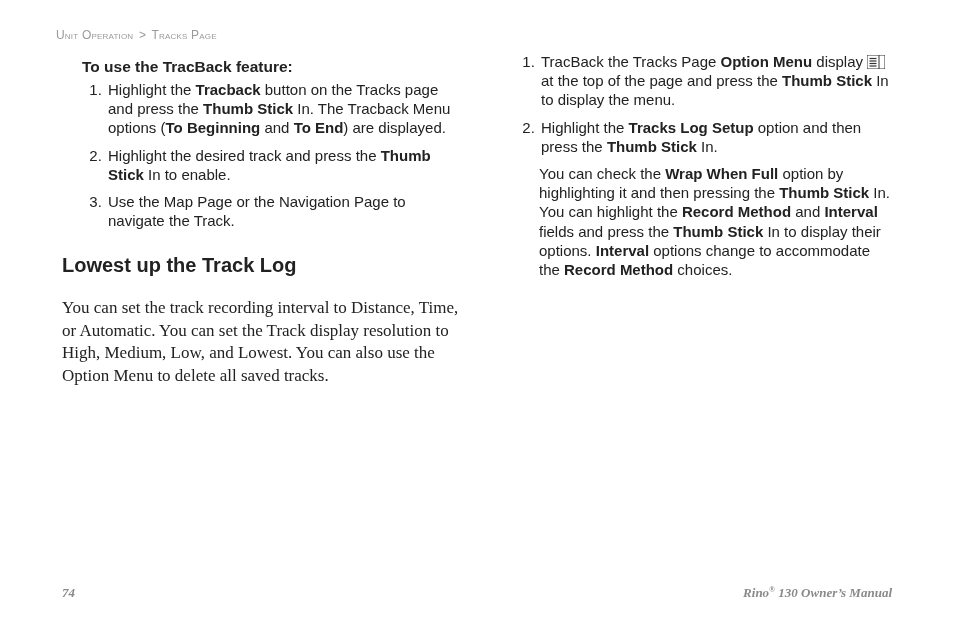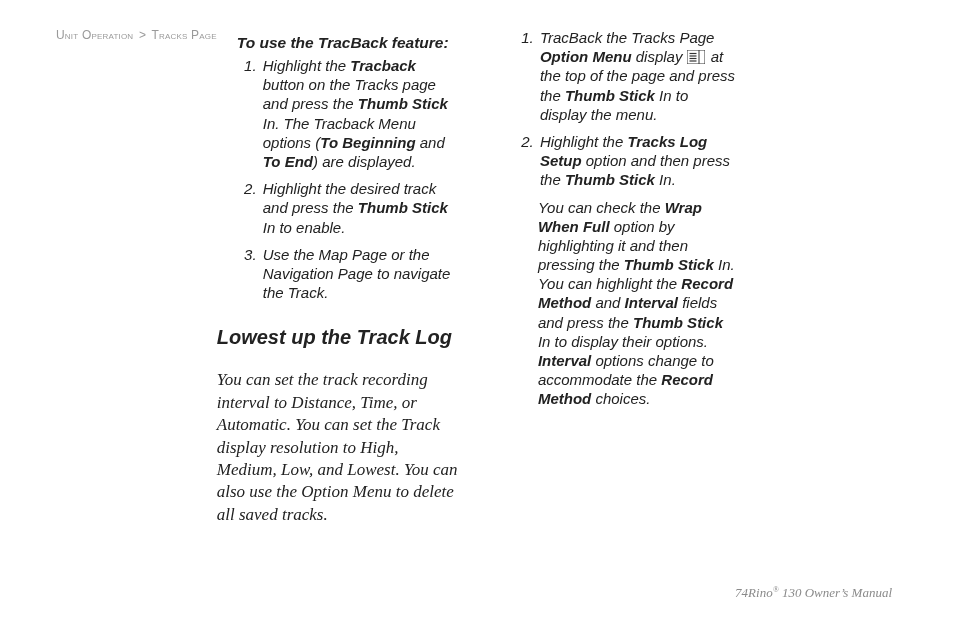--- a/index.html
+++ b/index.html
@@ -2,37 +2,36 @@
 <html><head>
   <meta charset="utf-8">
   <style>
     * { box-sizing: border-box; margin: 0; padding: 0; }
     html, body { width: 954px; height: 621px; background: #fff; font-family: Arial, Helvetica, sans-serif; color: #222; }
     .page {
       width: 954px;
       height: 621px;
       padding: 28px 62px 20px 62px;
       display: flex;
-      flex-direction: row;
+      flex-direction: column;
       position: relative;
     }
     .breadcrumb {
       font-size: 12px;
       color: #9a9a9a;
       font-variant: small-caps;
       letter-spacing: 0.2px;
       margin-bottom: 10px;
       margin-left: -6px;
     }
     .breadcrumb .sep { margin: 0 2px; color: #9a9a9a; }
     .content {
       display: flex;
       gap: 36px;
       flex: 1;
-      font-style: italic;
     }
     .col {
       width: 50%;
       min-width: 0;
     }
     .subhead {
       font-weight: bold;
       font-size: 15.5px;
       margin: 6px 0 4px 20px;
     }
@@ -67,28 +66,29 @@
     }
     .menu-icon {
       display: inline-block;
       width: 18px;
       height: 14px;
       vertical-align: -2px;
       margin-right: 2px;
     }
     .footer {
       display: flex;
-      justify-content: center;
+      justify-content: space-between;
       align-items: baseline;
       font-size: 13px;
       color: #8a8a8a;
       font-style: italic;
       margin-top: auto;
       padding-top: 8px;
       font-family: "Times New Roman", Times, serif;
+      font-weight: bold;
     }
     .footer .page-num { font-style: italic; }
     .footer .product sup { font-size: 8px; vertical-align: super; }
     b { font-weight: bold; }
   </style>
 </head>
 <body>
 
 <div class="page">
 

